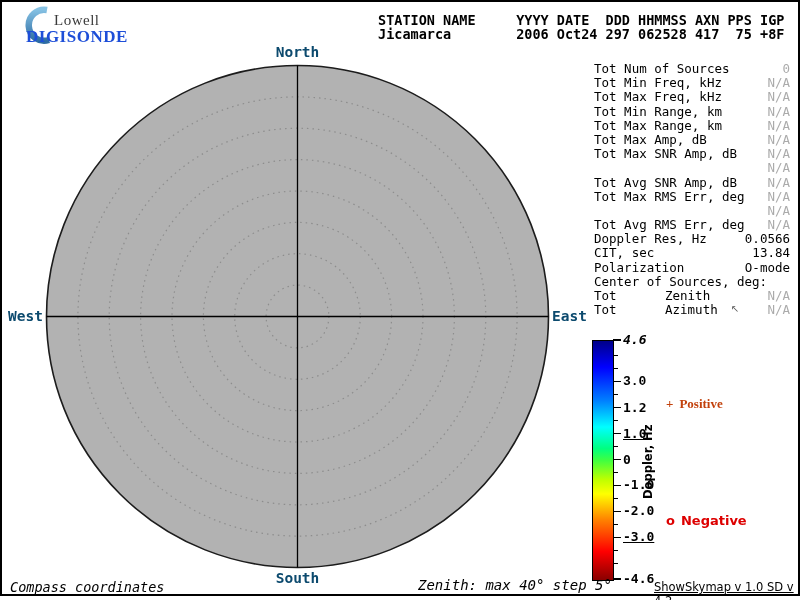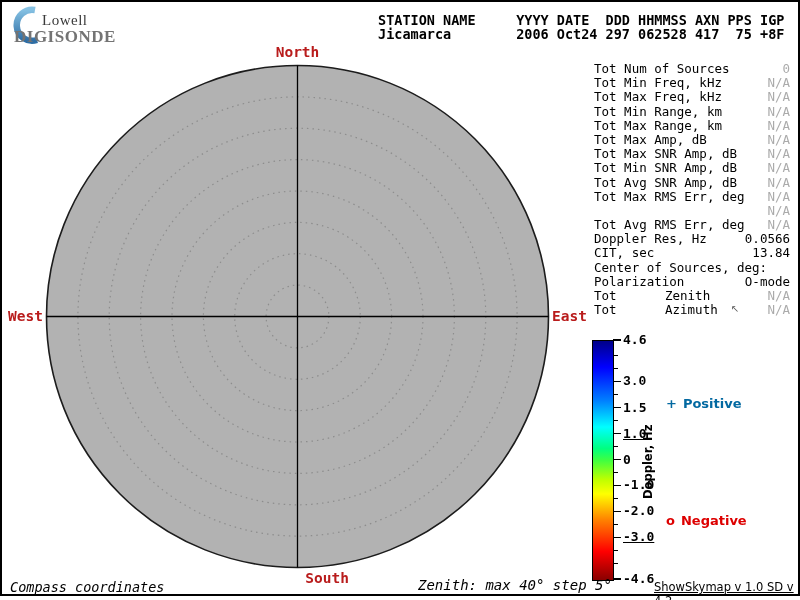--- a/index.html
+++ b/index.html
@@ -1,32 +1,32 @@
 <!DOCTYPE html>
 <html><head>
 <meta charset="utf-8">
 <style>
   html,body{margin:0;padding:0;background:#fff}
   body{width:800px;height:600px;position:relative;overflow:hidden;
        font-family:"DejaVu Sans Mono",monospace}
   .frame{position:absolute;left:0;top:0;width:800px;height:596px;
          border:2px solid #000;box-sizing:border-box;background:#fff}
   
-  .logo{position:absolute;left:4px;top:6px;width:120px;height:42px}
+  .logo{position:absolute;left:16px;top:6px;width:120px;height:42px}
   .logo svg{position:absolute;left:0;top:0}
   .logo-lowell{position:absolute;left:38px;top:6px;font:15px "Liberation Serif",serif;color:#3a3a3a;letter-spacing:.5px}
   .logo-digisonde{position:absolute;left:10px;top:21px;font:bold 17px "Liberation Serif",serif;letter-spacing:.5px}
   
   pre.hdr{margin:0;position:absolute;left:378px;font:bold 13.5px "DejaVu Sans Mono",monospace;white-space:pre}
   .hl1{top:12px}.hl2{top:26px}
   
   #polar-svg{position:absolute;left:45px;top:64px}
-  .dir{position:absolute;font:bold 14.5px "DejaVu Sans Mono",monospace;color:#b91c1c}
+  .dir{position:absolute;font:bold 14.5px "DejaVu Sans Mono",monospace;color:#0c4a6e}
   .north{left:257px;top:44px;width:81px;text-align:center}
-  .south{left:268px;top:570px;width:81px;text-align:right}
+  .south{left:257px;top:570px;width:81px;text-align:center}
   .west{left:0;top:308px;width:43px;text-align:right}
   .east{left:552px;top:308px}
   
   .stats{position:absolute;left:594px;top:61px;width:196px}
   .srow{position:relative;height:14.2px;font:12.5px "DejaVu Sans Mono",monospace;display:flex;white-space:pre}
   .sval{margin-left:auto}
   .dim{color:#ababab}
   .smid{position:absolute;left:71px}
   .cursor{position:absolute;left:137px;top:1px;font:10px "DejaVu Sans",sans-serif;color:#555}
   
@@ -58,21 +58,21 @@
   <svg width="44" height="42" viewBox="0 0 44 42">
     <defs>
       <linearGradient id="cresc" x1="0" y1="0" x2="0" y2="1">
         <stop id="cstop1" offset="0" stop-color="#85c1e3"></stop>
         <stop id="cstop2" offset="1" stop-color="#2e6da4"></stop>
       </linearGradient>
     </defs>
     <path d="M 31 4 A 15.5 15.5 0 1 0 33 34" fill="none" stroke="url(#cresc)" stroke-width="6.5"></path>
   </svg>
   <div class="logo-lowell">Lowell</div>
-  <div class="logo-digisonde" id="digisonde-text" style="color: #737373;">DIGISONDE</div>
+  <div class="logo-digisonde" id="digisonde-text" style="color: #1d4ed8;">DIGISONDE</div>
 </div>
 
 <pre class="hdr hl1">STATION NAME     YYYY DATE  DDD HHMMSS AXN PPS IGP</pre>
 <pre class="hdr hl2">Jicamarca        2006 Oct24 297 062528 417  75 +8F</pre>
 
 <svg id="polar-svg" width="505" height="505" viewBox="0 0 505 505">
   <circle id="outer-circle" cx="252.5" cy="252.5" r="251" fill="#b2b2b2" stroke="#1c1c1c" stroke-width="1.6"></circle>
   <g id="rings">
       <circle cx="252.5" cy="252.5" r="31.4" fill="none" stroke="#8d8d8d" stroke-width="1.2" stroke-dasharray="1.5 4"></circle>
       <circle cx="252.5" cy="252.5" r="62.8" fill="none" stroke="#8d8d8d" stroke-width="1.2" stroke-dasharray="1.5 4"></circle>
@@ -91,41 +91,41 @@
 <div class="dir east">East</div>
 
 <div class="stats">
   <div class="srow"><span>Tot Num of Sources</span><span class="sval dim">0</span></div>
   <div class="srow"><span>Tot Min Freq, kHz</span><span class="sval dim">N/A</span></div>
   <div class="srow"><span>Tot Max Freq, kHz</span><span class="sval dim">N/A</span></div>
   <div class="srow"><span>Tot Min Range, km</span><span class="sval dim">N/A</span></div>
   <div class="srow"><span>Tot Max Range, km</span><span class="sval dim">N/A</span></div>
   <div class="srow"><span>Tot Max Amp, dB</span><span class="sval dim">N/A</span></div>
   <div class="srow"><span>Tot Max SNR Amp, dB</span><span class="sval dim">N/A</span></div>
-  <div class="srow"><span>Tot Min SNR Amp, dB</span><span class="sval dim">N/A</span></div>
+  <div class="srow"><span class="sval dim">N/A</span></div>
   <div class="srow"><span>Tot Avg SNR Amp, dB</span><span class="sval dim">N/A</span></div>
   <div class="srow"><span>Tot Max RMS Err, deg</span><span class="sval dim">N/A</span></div>
   <div class="srow"><span class="sval dim">N/A</span></div>
   <div class="srow"><span>Tot Avg RMS Err, deg</span><span class="sval dim">N/A</span></div>
   <div class="srow"><span>Doppler Res, Hz</span><span class="sval">0.0566</span></div>
   <div class="srow"><span>CIT, sec</span><span class="sval">13.84</span></div>
+  <div class="srow"><span>Polarization</span><span class="sval">O-mode</span></div>
   <div class="srow"><span>Center of Sources, deg:</span></div>
-  <div class="srow"><span>Polarization</span><span class="sval">O-mode</span></div>
   <div class="srow"><span>Tot</span><span class="smid">Zenith</span><span class="sval dim">N/A</span></div>
   <div class="srow"><span>Tot</span><span class="smid">Azimuth</span><span class="cursor">↖</span><span class="sval dim">N/A</span></div>
 </div>
 
 <div class="cbar"></div>
 <div id="cbar-layer">
     <div class="ctick" style="left: 613px; width: 8px; top: 339.4px;"></div>
-    <div class="clabel" style="top: 332px;">4.6</div>
+    <div class="clabel" style="top: 332px; font-style: italic;">4.6</div>
     <div class="ctick" style="left: 613px; width: 8px; top: 380.965px;"></div>
     <div class="clabel" style="top: 373.565px; font-family: Liberation Mono, monospace;">3.0</div>
     <div class="ctick" style="left: 613px; width: 8px; top: 406.943px;"></div>
-    <div class="clabel" style="top: 399.543px;">1.5</div>
+    <div class="clabel" style="top: 399.543px;">1.2</div>
     <div class="ctick" style="left: 613px; width: 8px; top: 432.922px;"></div>
     <div class="clabel" style="top: 425.522px; text-decoration: underline;">1.0</div>
     <div class="ctick" style="left: 613px; width: 8px; top: 458.9px;"></div>
     <div class="clabel" style="top: 451.5px;">0</div>
     <div class="ctick" style="left: 613px; width: 8px; top: 484.878px;"></div>
     <div class="clabel" style="top: 477.478px;">-1.0</div>
     <div class="ctick" style="left: 613px; width: 8px; top: 510.857px;"></div>
     <div class="clabel" style="top: 503.457px;">-2.0</div>
     <div class="ctick" style="left: 613px; width: 8px; top: 536.835px;"></div>
     <div class="clabel" style="top: 529.435px; text-decoration: underline;">-3.0</div>
@@ -137,18 +137,18 @@
     <div class="ctick" style="left: 613px; width: 5px; top: 419.933px;"></div>
     <div class="ctick" style="left: 613px; width: 5px; top: 445.911px;"></div>
     <div class="ctick" style="left: 613px; width: 5px; top: 471.889px;"></div>
     <div class="ctick" style="left: 613px; width: 5px; top: 497.867px;"></div>
     <div class="ctick" style="left: 613px; width: 5px; top: 523.846px;"></div>
     <div class="ctick" style="left: 613px; width: 5px; top: 549.824px;"></div>
     <div class="ctick" style="left: 613px; width: 5px; top: 562.813px;"></div>
   </div>
 <div class="cbar-label">Doppler, Hz</div>
 
-<div class="legend legend-pos" id="legend-pos" style="color: #0369a1;"><span class="sym">+</span><span>Positive</span></div>
+<div class="legend legend-pos" id="legend-pos" style="color: #c2410c; font-family: Liberation Serif, serif;"><span class="sym">+</span><span>Positive</span></div>
 <div class="legend legend-neg" id="legend-neg" style="color: rgb(221, 0, 0);"><span class="sym">o</span><span>Negative</span></div>
 
 <div class="foot-left">Compass coordinates</div>
 <div class="foot-center">Zenith: max 40°  step 5°</div>
 <div class="foot-right">ShowSkymap v 1.0  SD v 4.2</div>
 
 </body></html>

